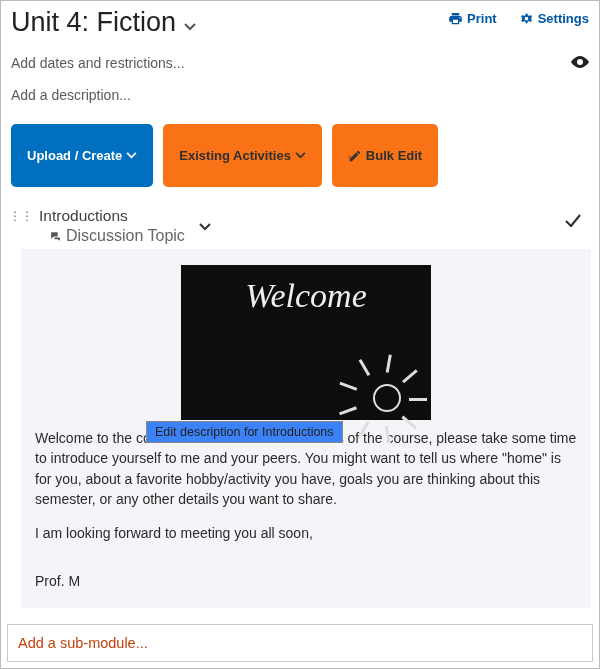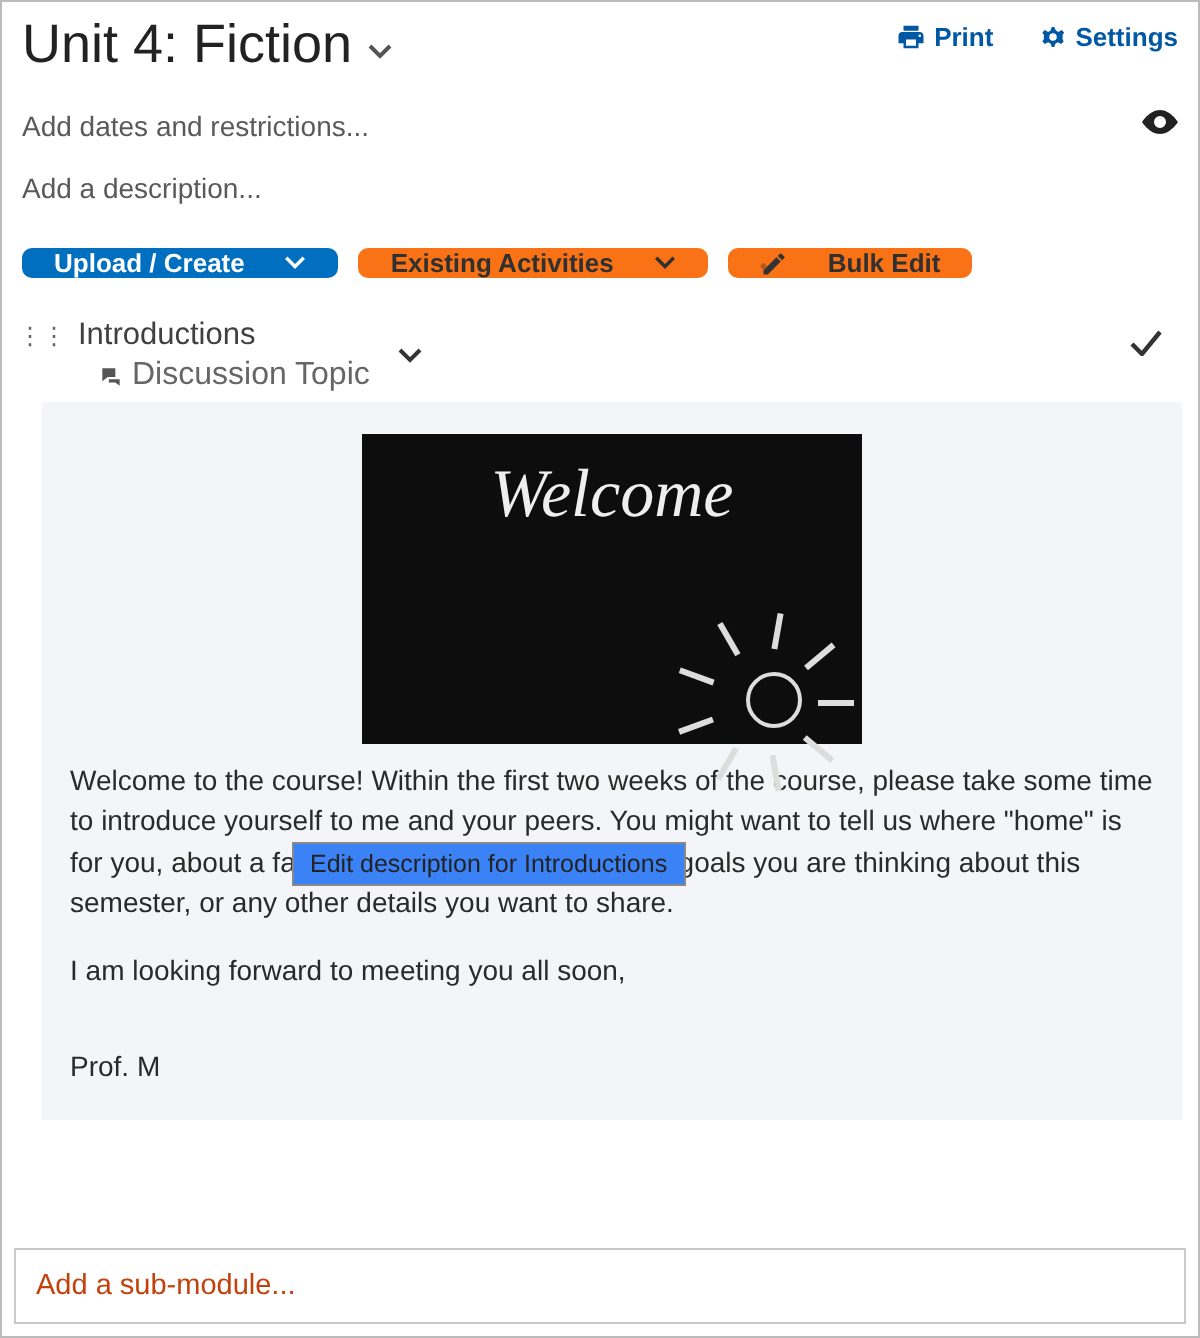--- a/index.html
+++ b/index.html
@@ -59,25 +59,25 @@
   .desc-row { padding: 12px 10px 6px 10px; }
 
   .toolbar {
     display: flex;
     gap: 10px;
     padding: 14px 10px 18px 10px;
   }
   .btn {
     display: inline-flex;
     align-items: center;
-    gap: 20px;
+    gap: 4px;
     font-size: 13px;
     font-weight: 600;
     border-radius: 5px;
-    padding: 0 16px;
+    padding: 24px 16px;
     border: none;
     cursor: pointer;
   }
   .btn-primary { background: #006fbf; color: #fff; }
   .btn-secondary { background: #f97316; color: #303030; }
   .btn .caret-down { fill: currentColor; }
 
   .topic-block {
     margin: 0 6px;
   }

